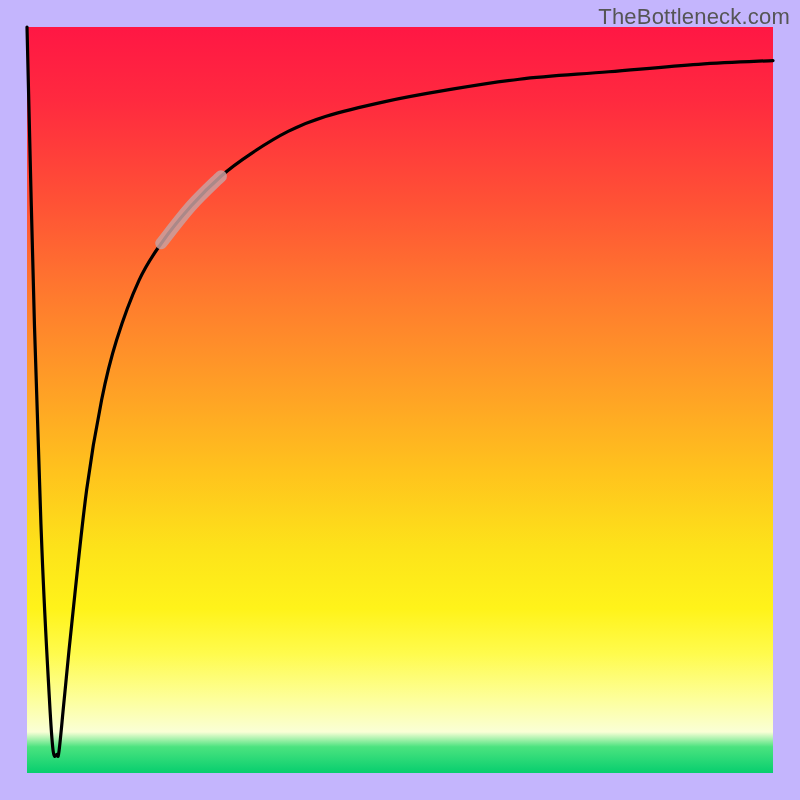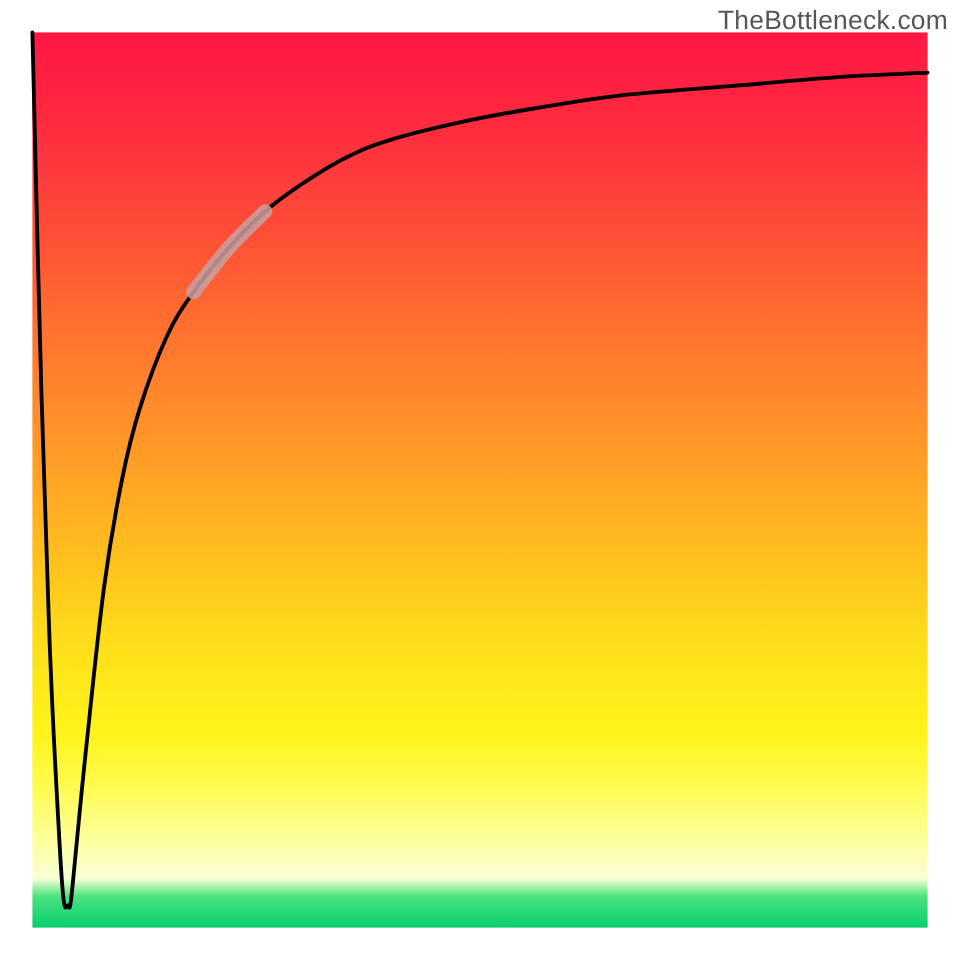--- a/index.html
+++ b/index.html
@@ -8,21 +8,21 @@
     width: 800px;
     height: 800px;
     overflow: hidden;
     background: #000;
     font-family: Arial, Helvetica, sans-serif;
   }
   .stage {
     position: relative;
     width: 800px;
     height: 800px;
-    background: #ffffff;
+    background: #c4b5fd;
   }
   
   .plot {
     position: absolute;
     left: 27px;
     top: 27px;
     width: 746px;   
     height: 746px;  
     background: linear-gradient(
       to bottom,

